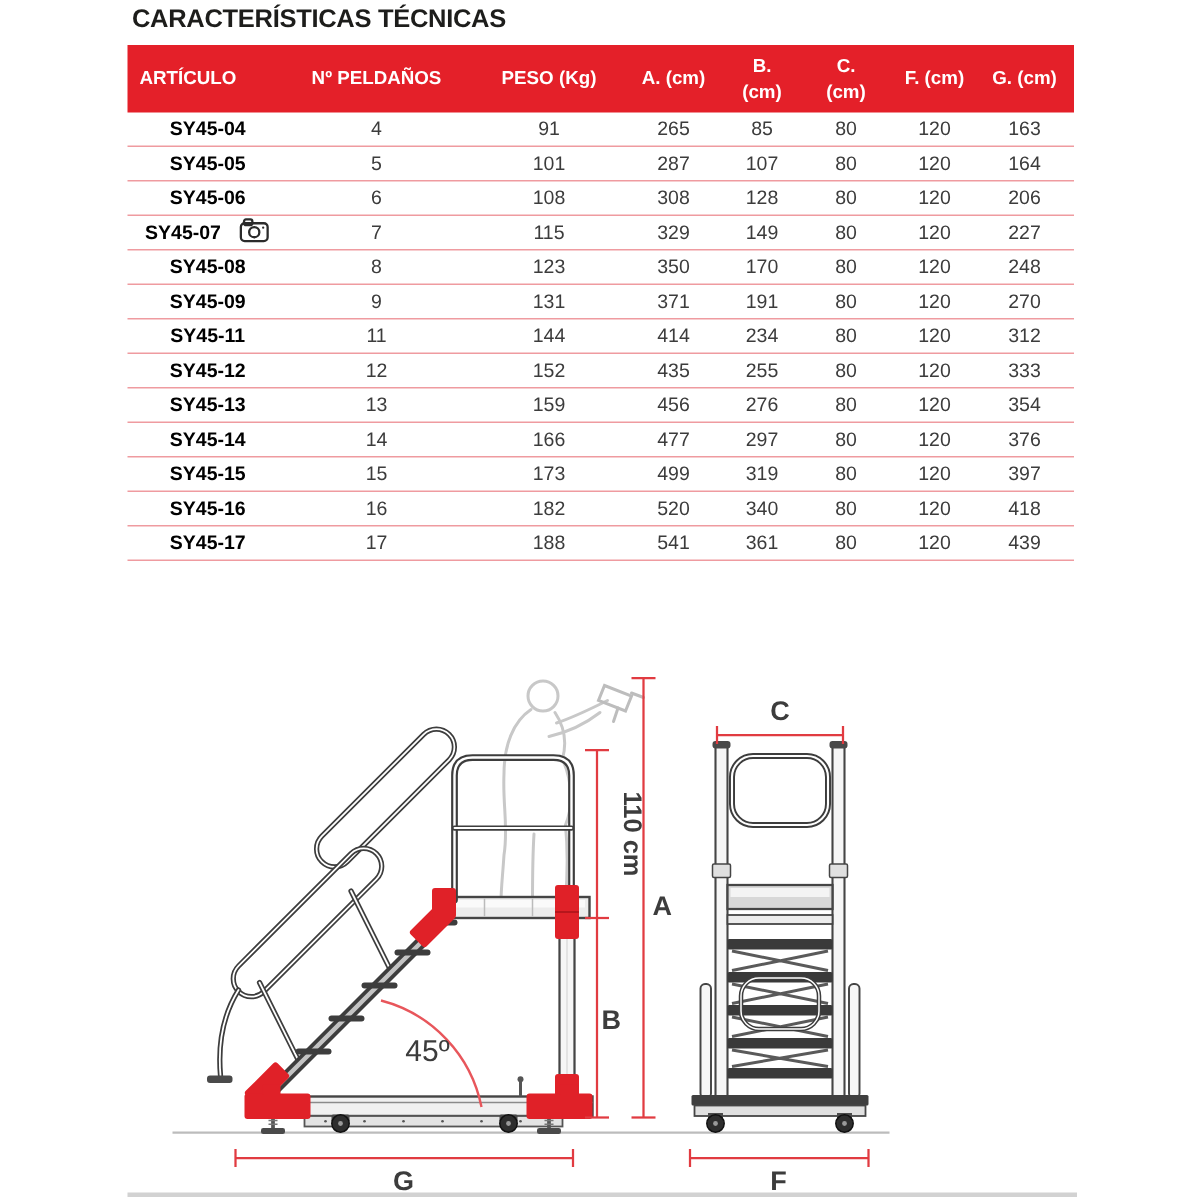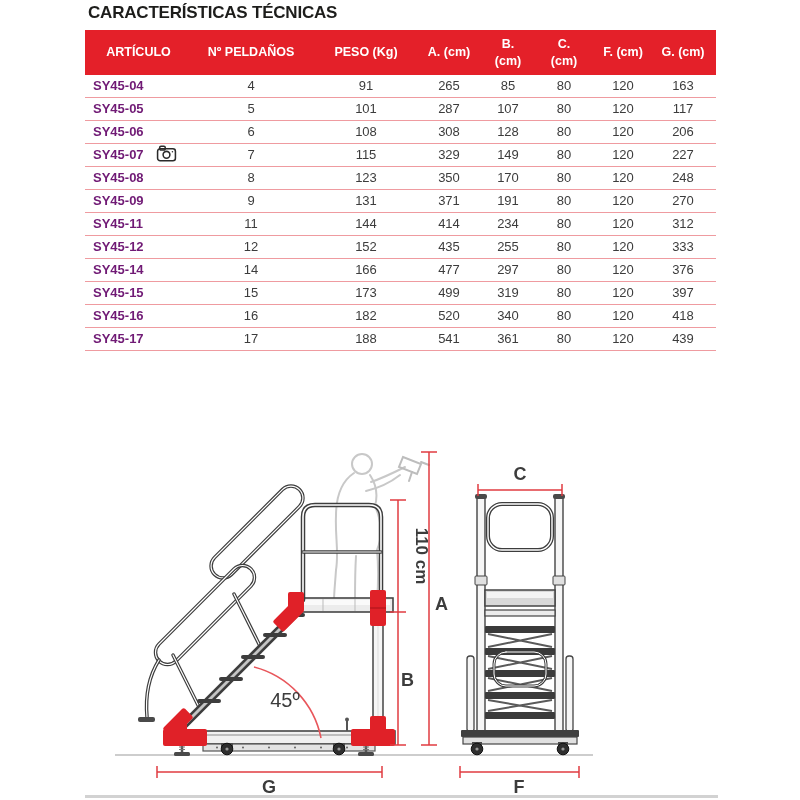--- a/index.html
+++ b/index.html
@@ -4,24 +4,24 @@
 <style>
   html,body{margin:0;padding:0;width:800px;height:800px;background:#fff;overflow:hidden;
     font-family:"Liberation Sans",sans-serif;}
   .page{position:relative;width:800px;height:788px;background:#fff;}
   .title{position:absolute;left:88px;top:3px;font-size:17px;font-weight:bold;color:#1d1d1b;
     letter-spacing:-0.2px;}
   table.specs{position:absolute;left:85px;top:30px;width:631px;border-collapse:collapse;
     table-layout:fixed;}
   table.specs thead th{background:#e42029;color:#fff;font-size:12.5px;font-weight:bold;
     height:45px;vertical-align:middle;padding:0;line-height:1.3;text-align:center;white-space:nowrap;}
-  table.specs thead th:first-child{text-align:center;padding-left:8px;}
+  table.specs thead th:first-child{text-align:left;padding-left:8px;}
   table.specs tbody td{height:22px;line-height:22px;font-size:13px;color:#3c3c3c;text-align:center;
     padding:0;border-bottom:1px solid #ef9ba0;white-space:nowrap;}
-  table.specs tbody td.c-art{text-align:left;padding-left:8px;color:#701a75;font-weight:bold;}
+  table.specs tbody td.c-art{text-align:center;padding-left:8px;color:#000000;font-weight:bold;}
   .cam{display:inline-block;margin-left:12px;vertical-align:-3px;line-height:0;}
   .note{position:absolute;left:86px;top:411px;font-style:italic;font-size:15px;color:#474747;}
   svg.draw{position:absolute;left:85px;top:440px;}
   .bottom-strip{position:absolute;left:85px;top:795px;width:633px;height:3px;background:#d2d2d2;}
   
   .td{stroke:#3d3d3d;fill:none;stroke-linecap:round;}   
   .tl{stroke:#fff;fill:none;stroke-linecap:round;}      
   .worker{stroke:#c8c8c8;stroke-width:2;fill:none;stroke-linecap:round;}
   .red{fill:#e02128;}
   .dim{stroke:#e13b41;stroke-width:1.5;fill:none;}
@@ -71,21 +71,21 @@
       <td class="val">163</td>
     </tr>
         <tr>
       <td class="c-art"><span>SY45-05</span></td>
       <td class="val">5</td>
       <td class="val">101</td>
       <td class="val">287</td>
       <td class="val">107</td>
       <td class="val">80</td>
       <td class="val">120</td>
-      <td class="val">117</td>
+      <td class="val">164</td>
     </tr>
         <tr>
       <td class="c-art"><span>SY45-06</span></td>
       <td class="val">6</td>
       <td class="val">108</td>
       <td class="val">308</td>
       <td class="val">128</td>
       <td class="val">80</td>
       <td class="val">120</td>
       <td class="val">206</td>
@@ -137,20 +137,30 @@
     </tr>
         <tr>
       <td class="c-art"><span>SY45-12</span></td>
       <td class="val">12</td>
       <td class="val">152</td>
       <td class="val">435</td>
       <td class="val">255</td>
       <td class="val">80</td>
       <td class="val">120</td>
       <td class="val">333</td>
+    </tr>
+        <tr>
+      <td class="c-art"><span>SY45-13</span></td>
+      <td class="val">13</td>
+      <td class="val">159</td>
+      <td class="val">456</td>
+      <td class="val">276</td>
+      <td class="val">80</td>
+      <td class="val">120</td>
+      <td class="val">354</td>
     </tr>
         <tr>
       <td class="c-art"><span>SY45-14</span></td>
       <td class="val">14</td>
       <td class="val">166</td>
       <td class="val">477</td>
       <td class="val">297</td>
       <td class="val">80</td>
       <td class="val">120</td>
       <td class="val">376</td>

